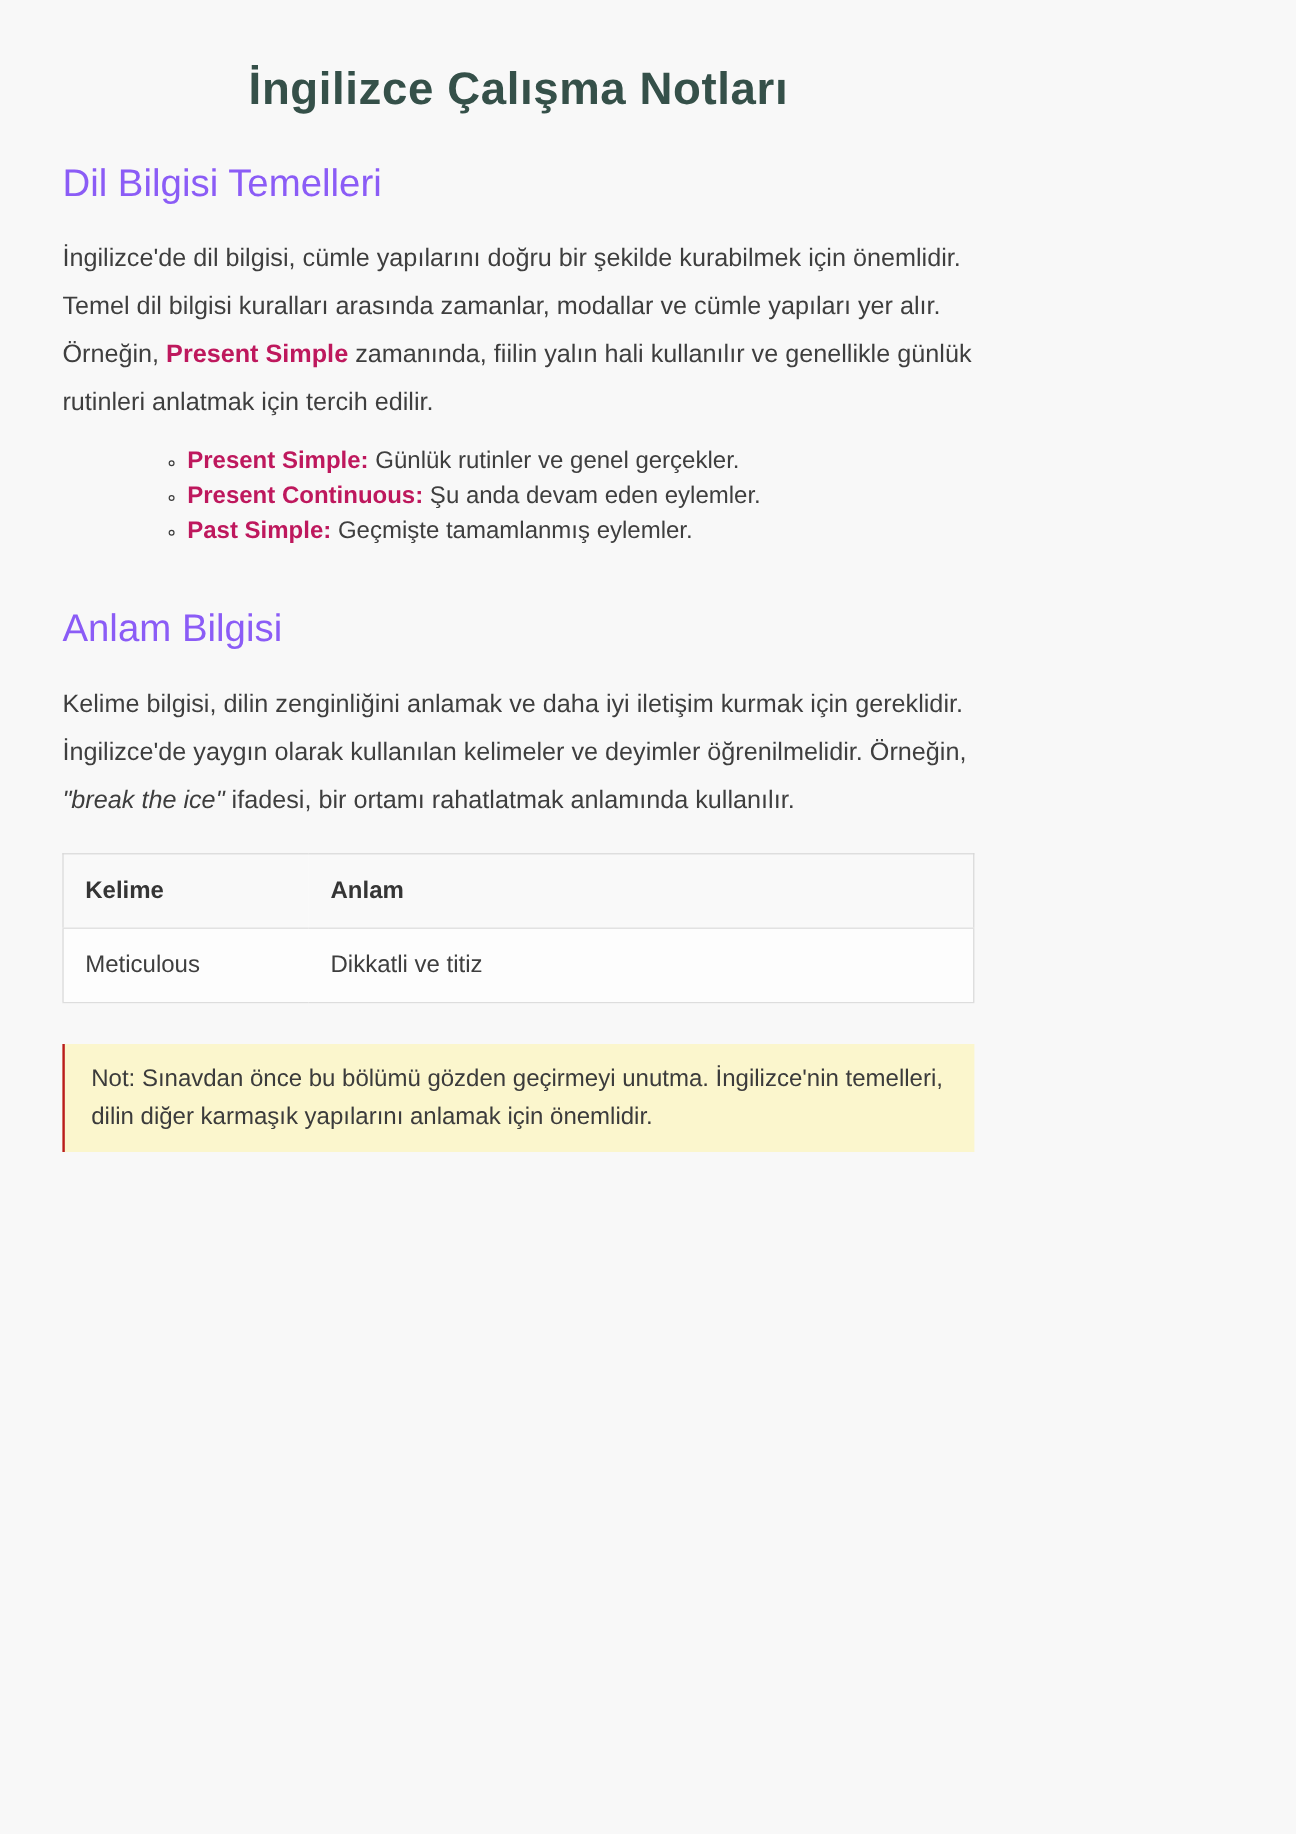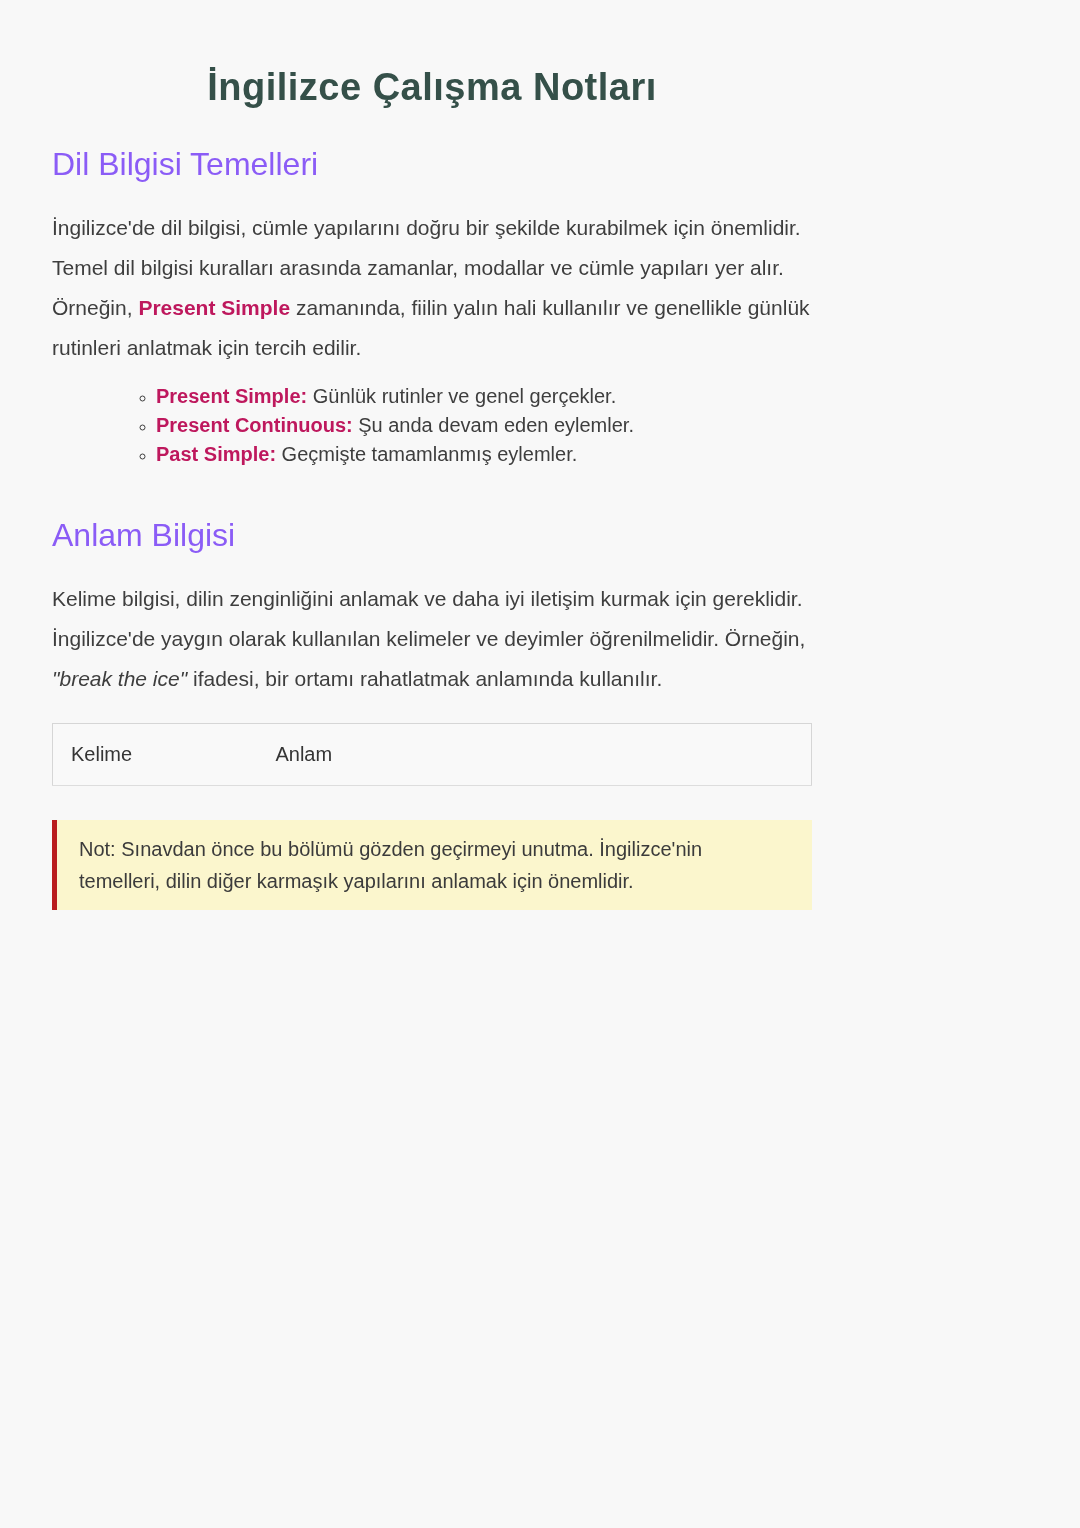--- a/index.html
+++ b/index.html
@@ -9,21 +9,21 @@
     height: 1528px;
     background: #f8f8f8;
     font-family: "Liberation Sans", sans-serif;
     color: #3e3e3e;
     overflow: hidden;
   }
   .page {
     box-sizing: border-box;
     width: 864px;
     height: 1528px;
-    padding: 12px 52px;
+    padding: 0 52px;
   }
   h1.doc-title {
     margin: 0;
     padding-top: 52px;
     text-align: center;
     font-size: 38px;
     line-height: 46px;
     font-weight: 600;
     letter-spacing: 0.5px;
     color: #355049;
@@ -57,27 +57,27 @@
     border-collapse: collapse;
     background: #fdfdfd;
     border: 1px solid #d6d6d6;
     font-size: 20px;
   }
   table.vocab th, table.vocab td {
     text-align: left;
     padding: 19px 18px;
     border-bottom: 1px solid #dddddd;
   }
-  table.vocab th { font-weight: normal; color: #353535; background: #f9f9f9; }
+  table.vocab th { font-weight: bold; color: #353535; background: #f9f9f9; }
   table.vocab td { color: #3e3e3e; }
   table.vocab th:first-child, table.vocab td:first-child { width: 27%; }
   .note {
     margin-top: 34px;
     background: #fbf6cd;
-    border-left: 5px solid #b91c1c;
+    border-left: 2px solid #b91c1c;
     padding: 13px 26px 13px 22px;
   }
   .note p {
     margin: 0;
     font-size: 20px;
     line-height: 32px;
     color: #3b3b3b;
   }
 </style>
 </head>
@@ -102,20 +102,24 @@
   <p class="body-par"><span>Kelime bilgisi, dilin zenginliğini anlamak ve daha iyi iletişim kurmak için gereklidir. İngilizce'de yaygın olarak kullanılan kelimeler ve deyimler öğrenilmelidir. Örneğin, </span><em>"break the ice"</em><span> ifadesi, bir ortamı rahatlatmak anlamında kullanılır.</span></p>
 
   <table class="vocab">
     <thead>
       <tr>
         <th>Kelime</th>
         <th>Anlam</th>
       </tr>
     </thead>
     <tbody>
+      <tr>
+        <td>Meticulous</td>
+        <td>Dikkatli ve titiz</td>
+      </tr>
     </tbody>
   </table>
 
   <div class="note">
     <p>Not: Sınavdan önce bu bölümü gözden geçirmeyi unutma. İngilizce'nin temelleri, dilin diğer karmaşık yapılarını anlamak için önemlidir.</p>
   </div>
 
 </div>
 
 </body></html>

